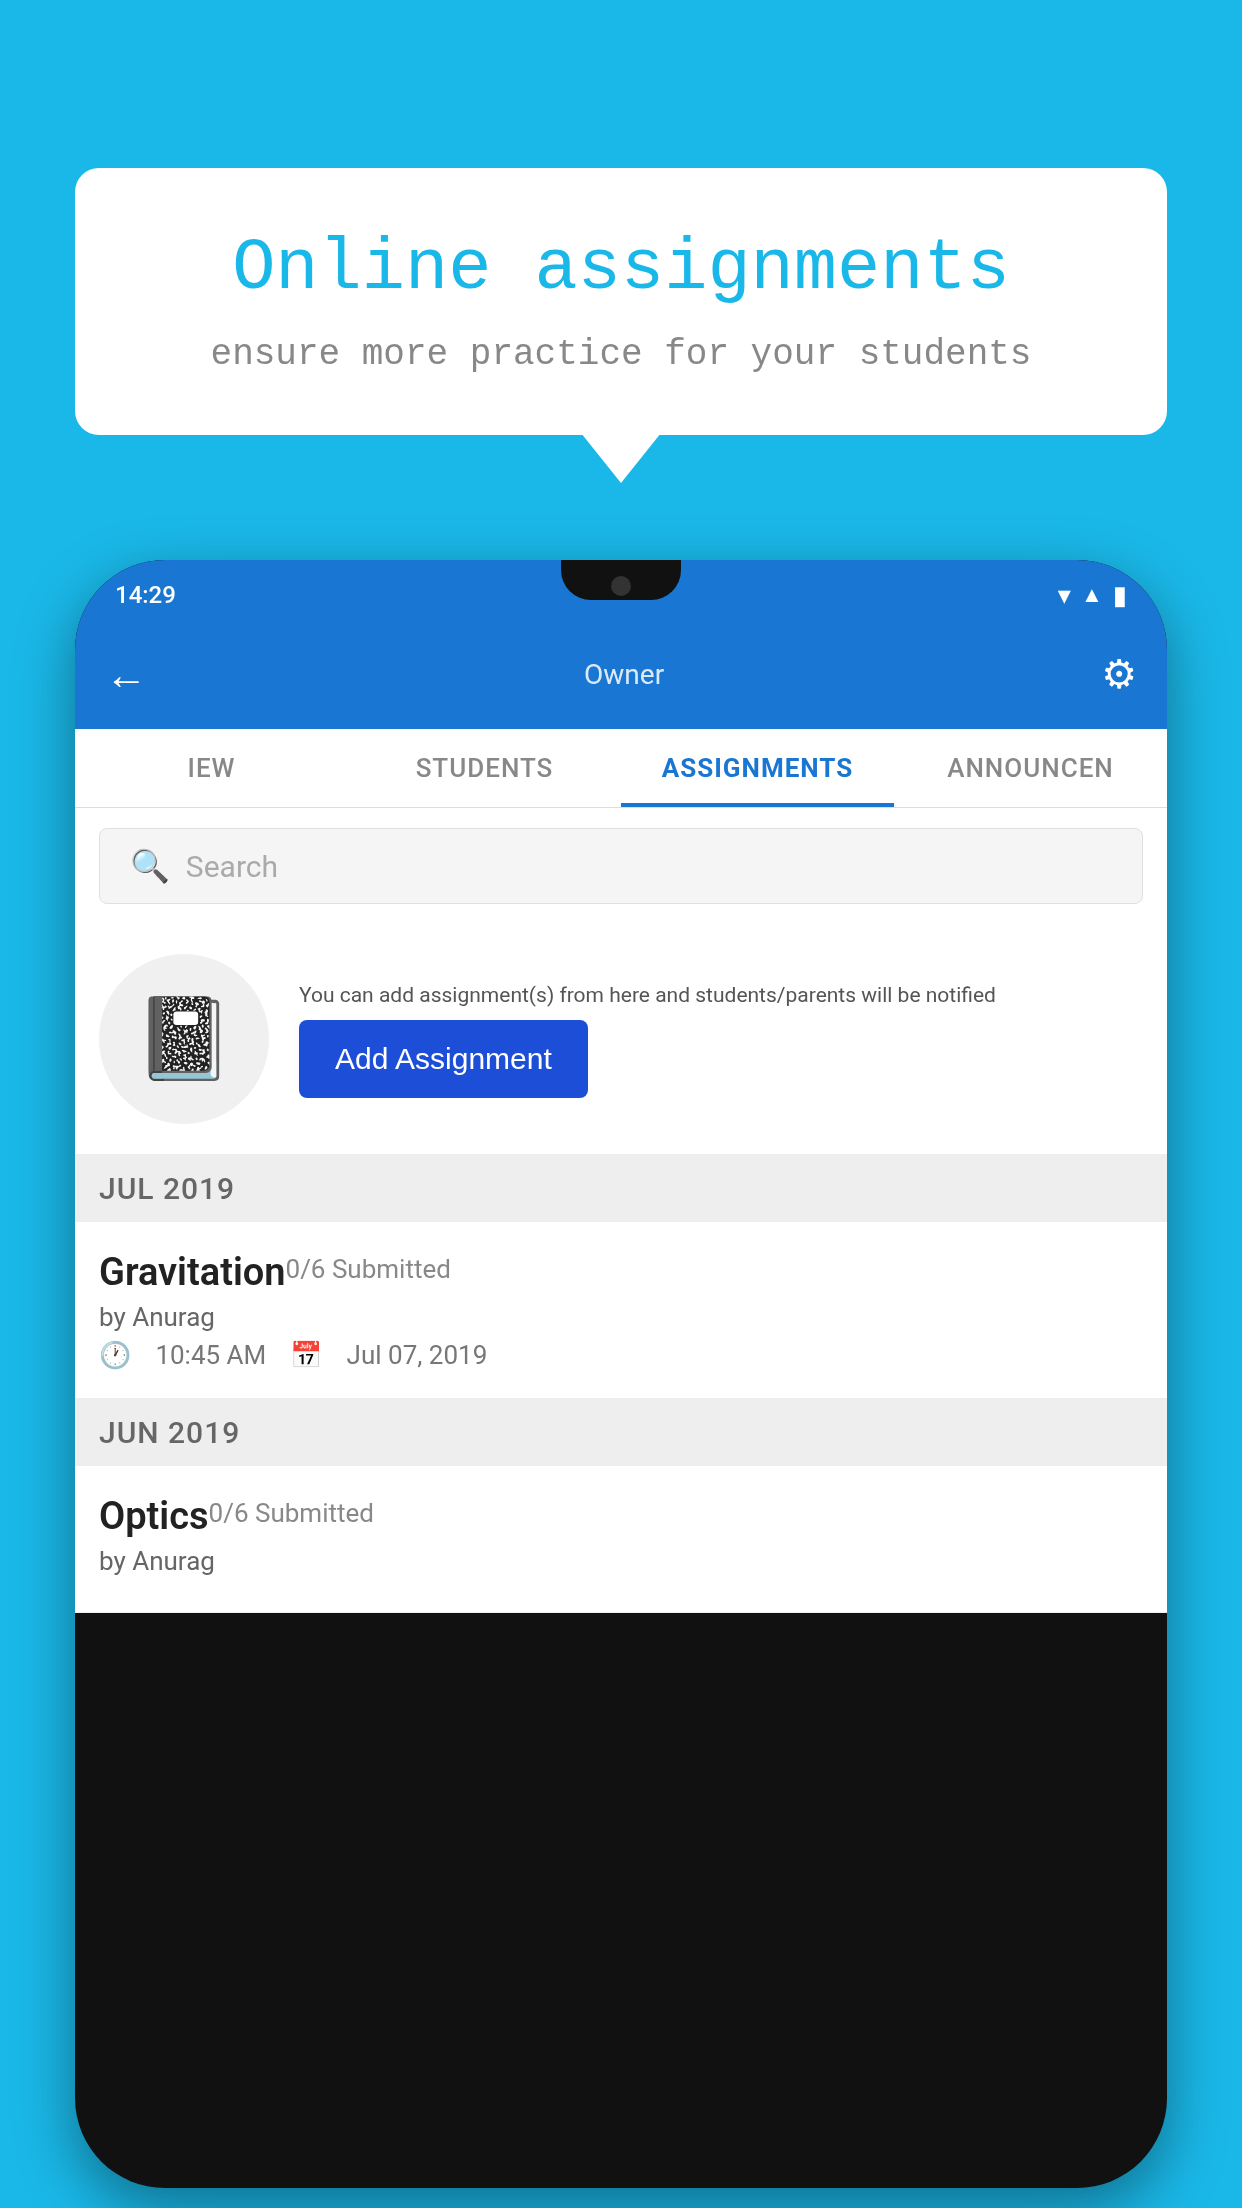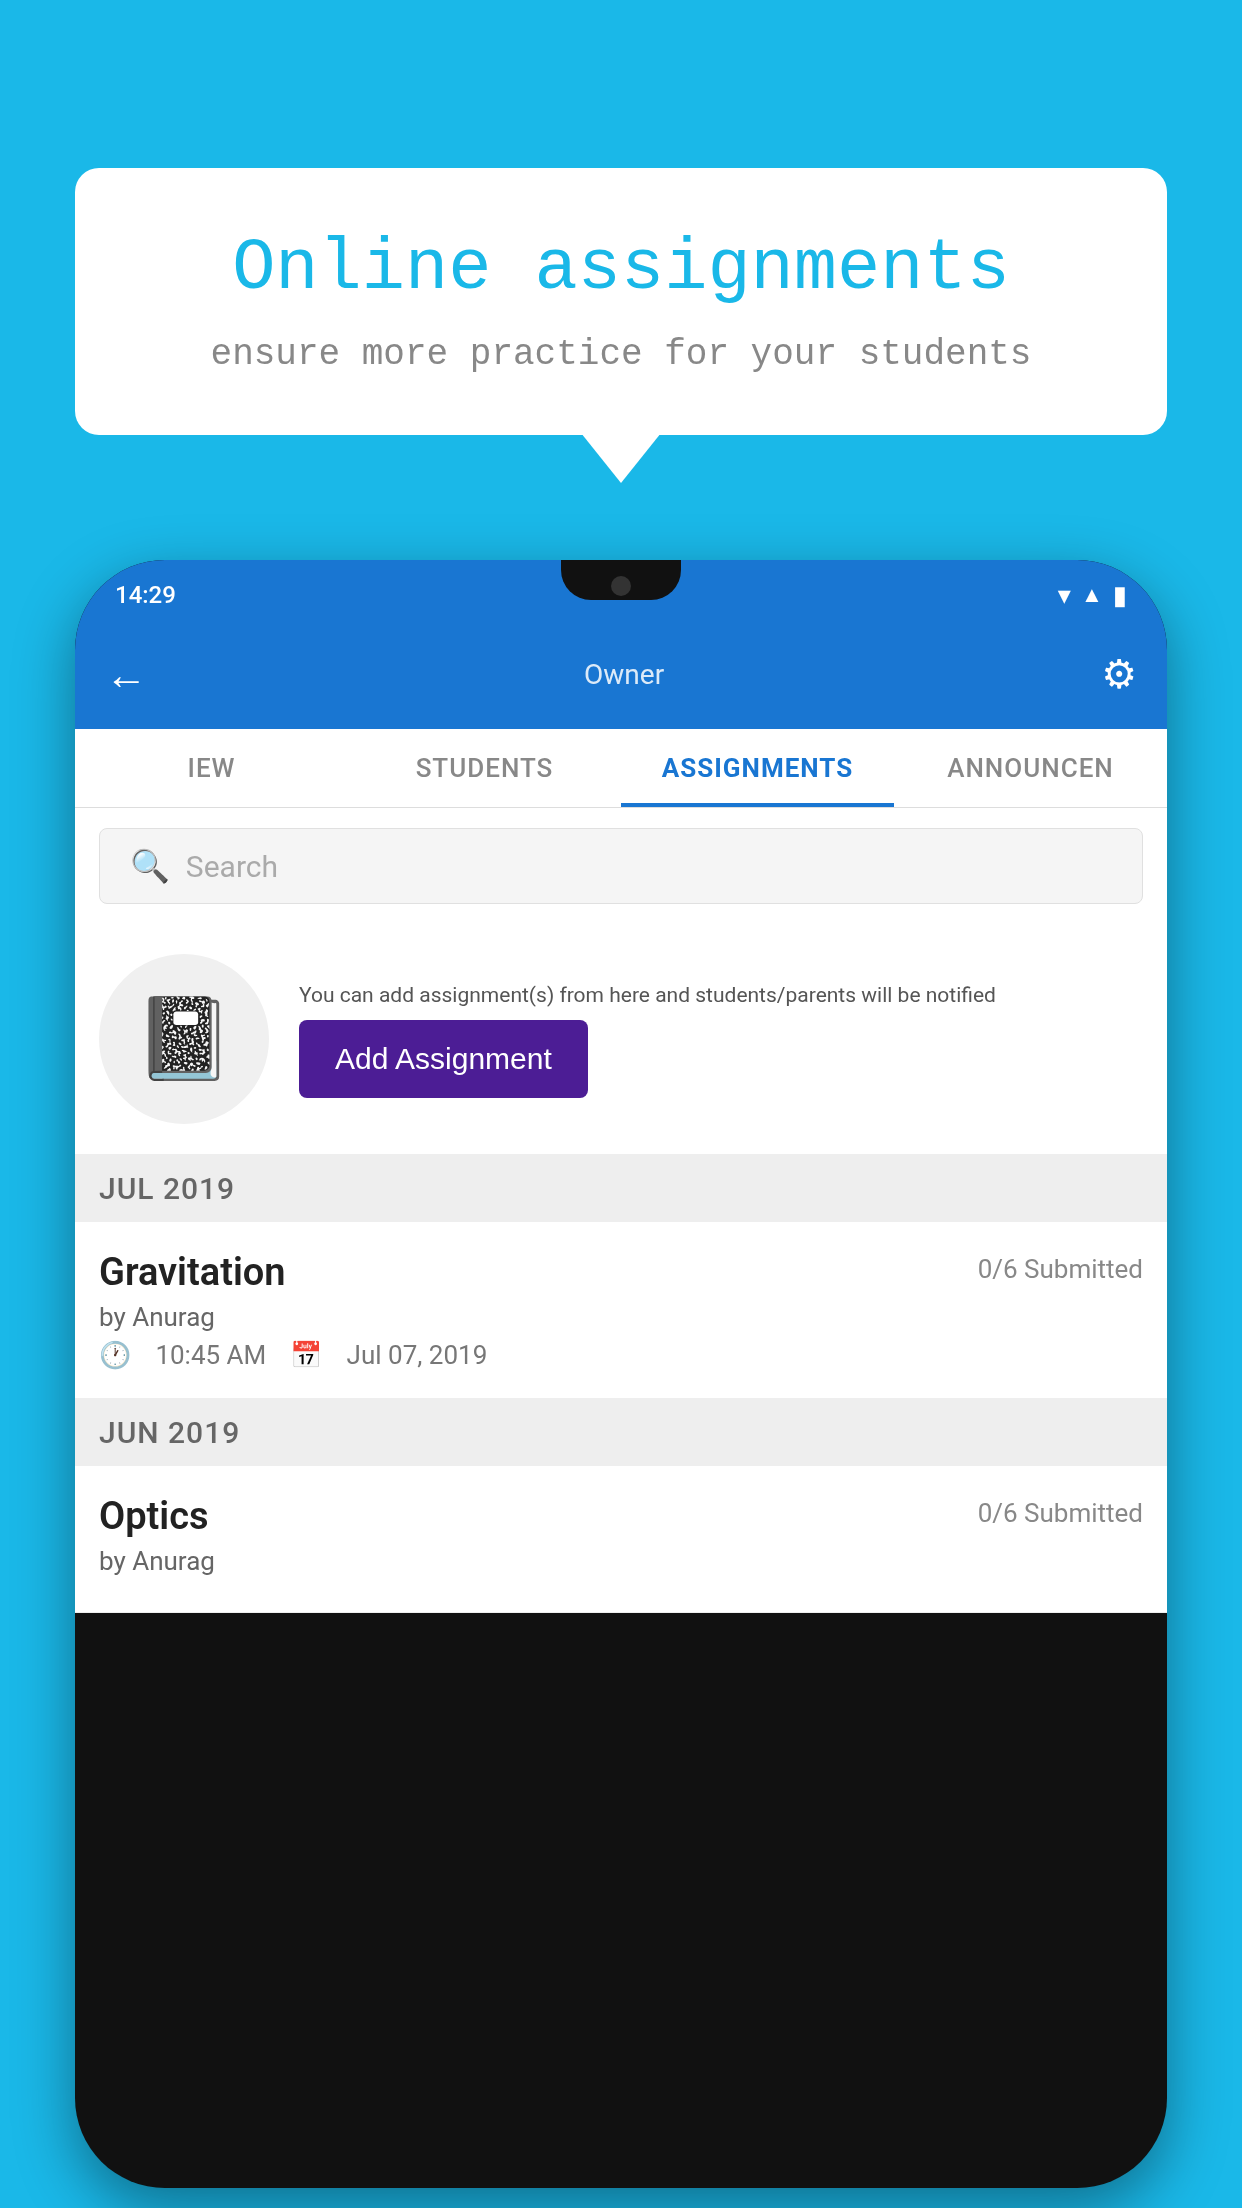--- a/index.html
+++ b/index.html
@@ -266,21 +266,21 @@
     }
 
     .promo-text {
       color: #555;
       font-size: 21px;
       line-height: 1.5;
       margin-bottom: 8px;
     }
 
     .add-assignment-btn {
-      background: #4c1d95;
+      background: #1d4ed8;
       color: white;
       border: none;
       border-radius: 8px;
       padding: 22px 36px;
       font-size: 30px;
       font-weight: 500;
       cursor: pointer;
       display: inline-block;
     }
 
@@ -296,21 +296,21 @@
 
     
     .assignment-item {
       padding: 28px 24px;
       background: white;
       border-bottom: 1px solid #eee;
     }
 
     .assignment-item-top {
       display: flex;
-      justify-content: space-between;
+      justify-content: flex-start;
       align-items: flex-start;
       margin-bottom: 8px;
     }
 
     .assignment-name {
       font-size: 38px;
       font-weight: 600;
       color: #222;
     }
 

